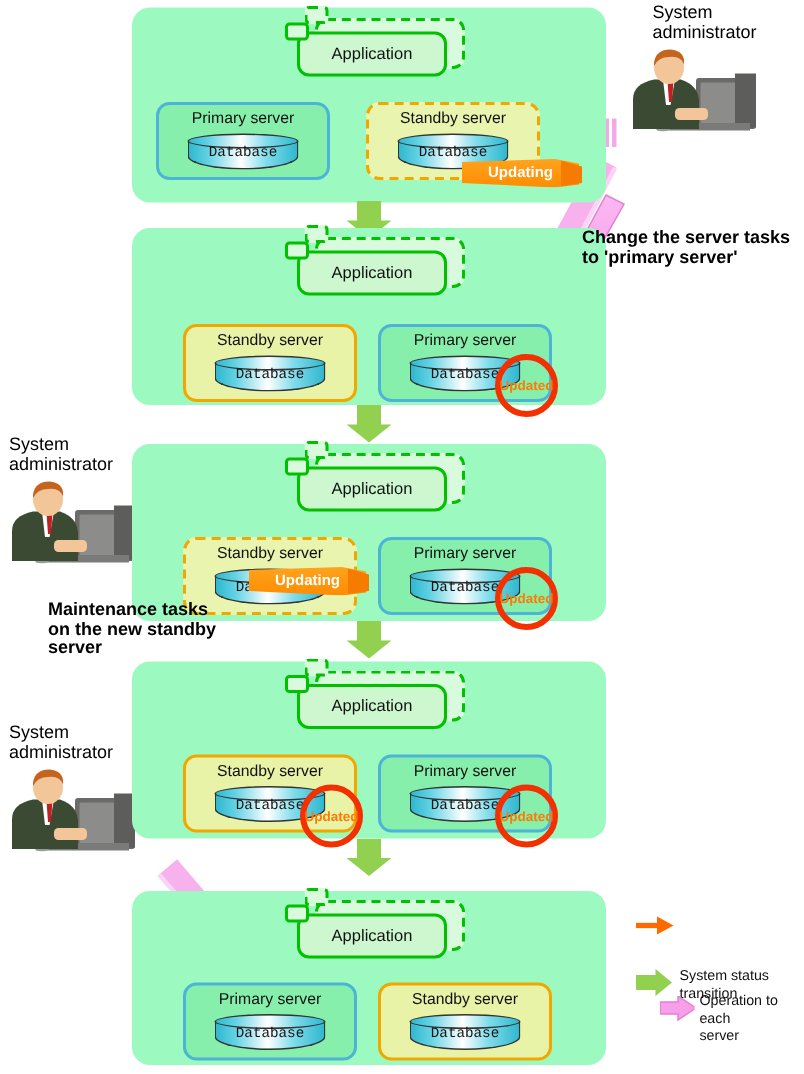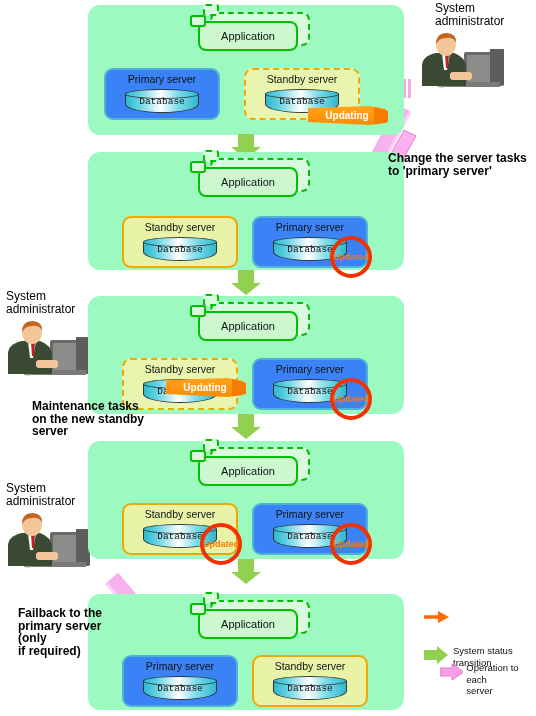--- a/index.html
+++ b/index.html
@@ -21,21 +21,21 @@
             border:2px solid #00c000;border-radius:8px;box-sizing:border-box;
             background:#cdf7cf;}
   .app-solid-tab{position:absolute;left:-8px;top:3px;width:16px;height:12px;
             border:2px solid #00c000;border-radius:3px;box-sizing:border-box;background:#d8fbdd;}
   .app-label{position:absolute;left:0;top:9px;width:100px;height:30px;
             display:flex;align-items:center;justify-content:center;
             font-size:11px;color:#111;white-space:nowrap;}
 
   
   .server{position:absolute;width:116px;height:52px;border-radius:9px;box-sizing:border-box;}
-  .server.primary{background:#3b82f6;border:2px solid #4db4d8;}
+  .server.primary{background:#86efac;border:2px solid #4db4d8;}
   .server.standby{background:#e8f3a8;border:2px solid #f0a800;}
   .server.standby.dashed{border:2px dashed #f0a800;background:#e9f5ae;}
   .srv-title{position:absolute;left:0;top:3px;width:100%;text-align:center;
              font-size:10.5px;color:#111;white-space:nowrap;}
   .db{position:absolute;left:50%;transform:translateX(-50%);top:19px;
       width:74px;height:26px;}
   .db-top{position:absolute;left:0;top:0;width:74px;height:10px;
       border:1.4px solid #333;border-radius:50%;box-sizing:border-box;
       background:linear-gradient(90deg,#2fb8cf 0%,#63d2e3 18%,#ffffff 48%,#7fdcea 72%,#2fb8cf 100%);}
   .db-body{position:absolute;left:0;top:5px;width:74px;height:19px;
@@ -392,25 +392,20 @@
 
   <div class="server standby" style="left:252px;top:655px;">
     <div class="srv-title">Standby server</div>
     <div class="db">
       <div class="db-body"></div>
       <div class="db-top"></div>
       <div class="db-label">Database</div>
     </div>
   </div>
 
-  <div class="lbl b" style="left:18px;top:607px;width:108px;">
-    <span style="white-space:pre-line;">Failback to the
-primary server (only
-if required)</span>
-  </div>
 
   <div class="legend" style="left:424px;top:610px;width:110px;">
 
     <div class="leg-row" style="left:0;top:0;">
       <svg width="26" height="14">
         <line x1="0" y1="7" x2="16" y2="7" stroke="#ff6a00" stroke-width="3.5"></line>
         <path d="M14,1 L25,7 L14,13 z" fill="#ff6a00"></path>
       </svg>
     </div>
 

